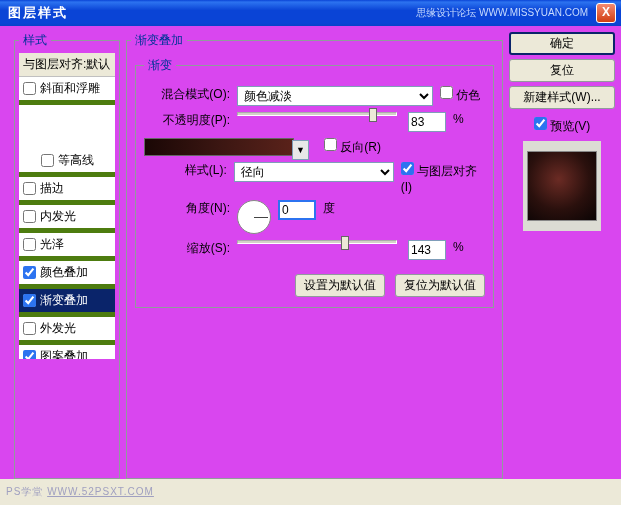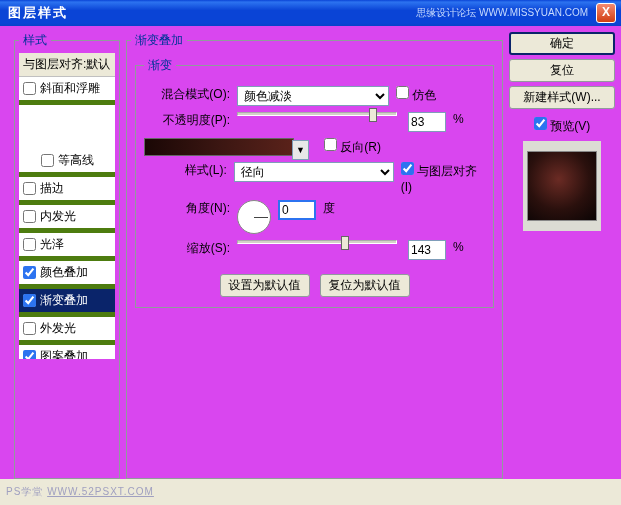--- a/index.html
+++ b/index.html
@@ -69,21 +69,21 @@
 .gradient-swatch::after { content: "▼"; position: absolute; right: -16px; top: 1px; background:#e8e8e8; width:15px; height:18px; line-height:18px; text-align:center; border:1px solid #7f9db9; font-size:9px;}
 .slider { flex:1; height: 4px; background: #d4d0c8; border:1px inset #fff; position: relative; margin-right:4px; }
 .slider .thumb { position:absolute; top:-5px; width:8px; height:14px; background:#ece9d8; border:1px solid #666; }
 .angle-dial { width:34px; height:34px; border:1px solid #888; border-radius:50%; background:#fff; position:relative; }
 .angle-dial::after { content:""; position:absolute; left:50%; top:50%; width:14px; height:1px; background:#444; transform-origin:left center; }
 .btn {
   background: #ece9d8; border:1px solid #919b9c; border-radius:3px;
   padding: 2px 8px; min-height:20px; cursor:pointer; font-family:inherit; font-size:12px;
 }
 .btn.default { border:2px solid #0a246a; padding:1px 8px;}
-.btn-row { text-align:center; margin-top:14px; display:flex; justify-content:center; gap:10px;}
+.btn-row { text-align:center; margin-top:14px; display:flex; justify-content:flex-end; gap:10px;}
 .col-right .btn { width:100%; }
 .preview-box { width:70px; height:70px; background:#000; margin:6px auto; border:1px solid #888;
   background: radial-gradient(circle at 45% 40%, #6b2b24 0%, #2a100d 55%, #0a0404 100%); }
 .preview-wrap { background:#dcdcd4; padding:4px; margin-top:2px; }
 .footer { position:absolute; bottom:6px; left:6px; font-size:10px; color:#a0a0c0; letter-spacing:1px;}
 .footer .sub { color:#a0a0c0;text-decoration:underline; }
 .main-fieldset { height: 447px; }
 .inner-fieldset { margin: 4px 4px 0 4px; padding: 6px 8px 10px 8px; }
 </style>
 </head>
@@ -145,21 +145,21 @@
       </ul>
   </fieldset>
 
   <fieldset class="main-fieldset col-main">
     <legend>渐变叠加</legend>
     <fieldset class="inner-fieldset">
       <legend>渐变</legend>
 
       <div class="row">
         <span class="lbl">混合模式(O):</span>
-        <select style="width:152px">
+        <select style="width:196px">
           <option>颜色减淡</option>
         </select>
         <label>
           <input type="checkbox" id="cb-dither" style="">
           <span>仿色</span>
         </label>
       </div>
 
       <div class="row">
         <span class="lbl">不透明度(P):</span>

